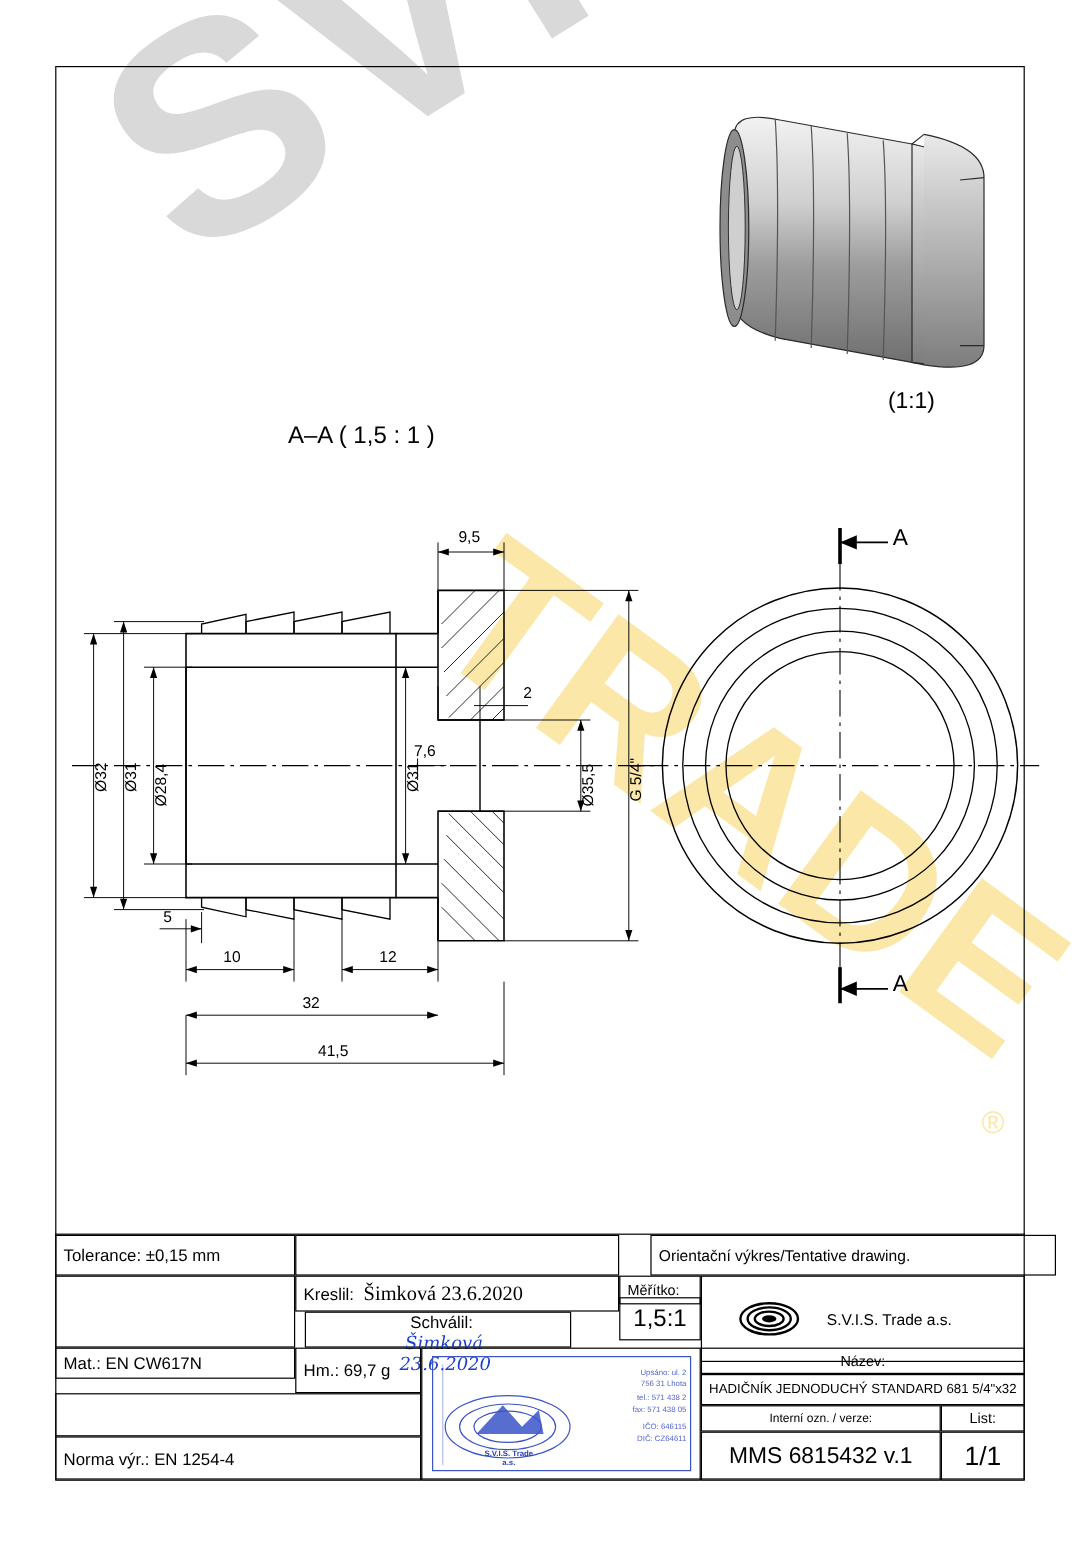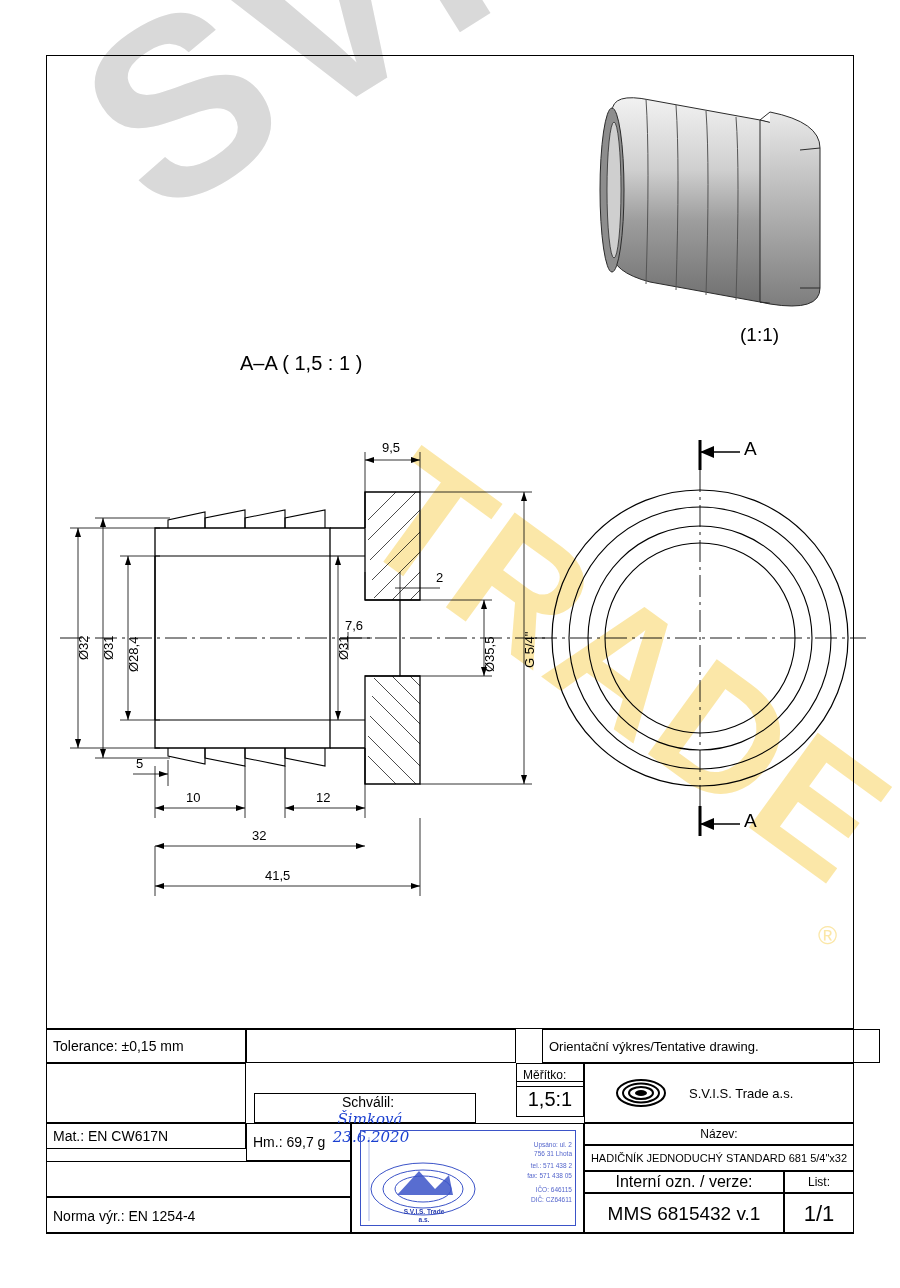--- a/index.html
+++ b/index.html
@@ -243,32 +243,36 @@
   <div class="lbl" style="left:265px;top:868px;">41,5</div>
 
   <div class="tb">
 
     <div class="cell t" style="left:0;top:0;width:200px;height:34px;">Tolerance: ±0,15 mm</div>
     <div class="cell t" style="left:200px;top:0;width:270px;height:34px;"></div>
     <div class="cell t" style="left:470px;top:0;width:338px;height:34px;font-size:13px;margin-left:26px;">Orientační výkres/Tentative drawing.</div>
 
     <div class="cell" style="left:0;top:34px;width:200px;height:60px;"></div>
 
+    <div class="cell" style="left:200px;top:34px;width:270px;height:30px;">
+      <span class="t" style="font-size:14px;">Kreslil:</span>
+      <span class="inkname" style="margin-left:8px;">Šimková 23.6.2020</span>
+    </div>
     <div class="cell" style="left:208px;top:64px;width:222px;height:30px;flex-direction:column;">
       <span class="t" style="font-size:14px;">Schválil:</span>
       <span class="handw" style="margin-left:10px;">Šimková</span>
       <span class="handw" style="margin-left:12px;">23.6.2020</span>
     </div>
 
     <div class="cell" style="left:470px;top:34px;width:68px;height:24px;">
       <span class="t" style="font-size:12px;">Měřítko:</span>
     </div>
     <div class="cell c" style="left:470px;top:52px;width:68px;height:36px;font-size:20px;">1,5:1</div>
 
-    <div class="cell" style="left:538px;top:34px;width:270px;height:60px;">
+    <div class="cell" style="left:538px;top:34px;width:270px;height:72px;">
       <span class="logo-spiral" style="margin-left:30px;">
         <svg width="52" height="30" viewBox="0 0 52 30">
           <ellipse cx="26" cy="15" rx="24" ry="13" fill="none" stroke="#000" stroke-width="2"></ellipse>
           <ellipse cx="26" cy="15" rx="18" ry="9.5" fill="none" stroke="#000" stroke-width="2"></ellipse>
           <ellipse cx="26" cy="15" rx="12" ry="6" fill="none" stroke="#000" stroke-width="2"></ellipse>
           <ellipse cx="26" cy="15" rx="6" ry="3" fill="#000"></ellipse>
         </svg>
       </span>
       <span style="margin-left:22px;font-size:13px;">S.V.I.S. Trade a.s.</span>
     </div>
@@ -292,21 +296,21 @@
         <div class="st-txt" style="top:55px;">IČO: 646115</div>
         <div class="st-txt" style="top:65px;">DIČ: CZ64611</div>
         <div class="st-b" style="left:18px;bottom:10px;width:90px;">S.V.I.S. Trade</div>
         <div class="st-b" style="left:18px;bottom:2px;width:90px;">a.s.</div>
       </div>
     </div>
 
     <div class="cell c" style="left:538px;top:94px;width:270px;height:22px;font-size:12px;">Název:</div>
     <div class="cell c" style="left:538px;top:116px;width:270px;height:26px;font-size:11px;">HADIČNÍK JEDNODUCHÝ STANDARD 681 5/4"x32</div>
 
-    <div class="cell c" style="left:538px;top:142px;width:200px;height:22px;font-size:16px;">Interní ozn. / verze:</div>
+    <div class="cell c" style="left:538px;top:142px;width:200px;height:22px;font-size:10px;">Interní ozn. / verze:</div>
     <div class="cell c" style="left:738px;top:142px;width:70px;height:22px;font-size:12px;">List:</div>
     <div class="cell c" style="left:538px;top:164px;width:200px;height:41px;font-size:19px;">MMS 6815432 v.1</div>
     <div class="cell c" style="left:738px;top:164px;width:70px;height:41px;font-size:22px;">1/1</div>
 
     <div class="cell" style="left:0;top:132px;width:305px;height:36px;"></div>
     <div class="cell t" style="left:0;top:168px;width:305px;height:37px;">Norma výr.: EN 1254-4</div>
   </div>
 
 </div>
 

